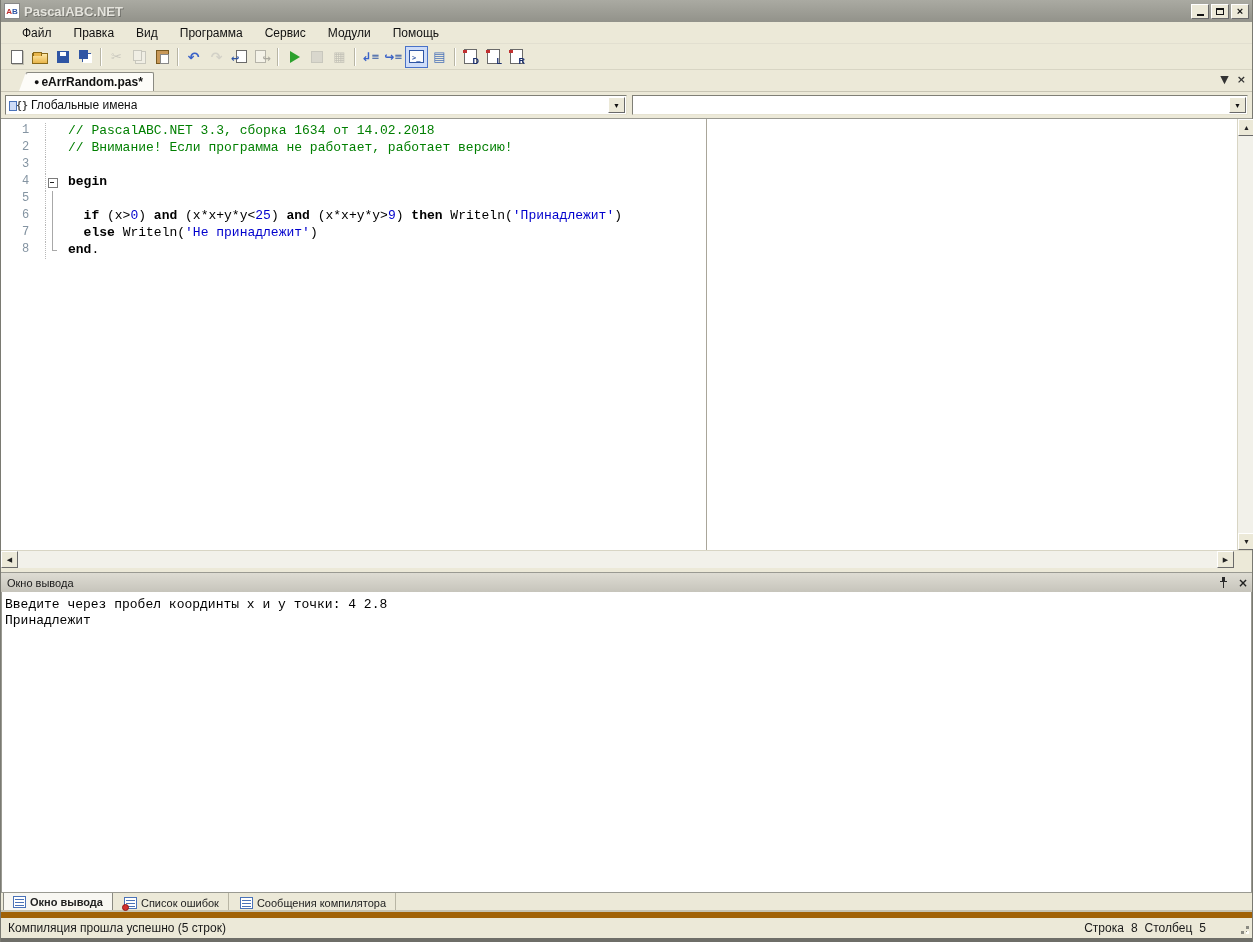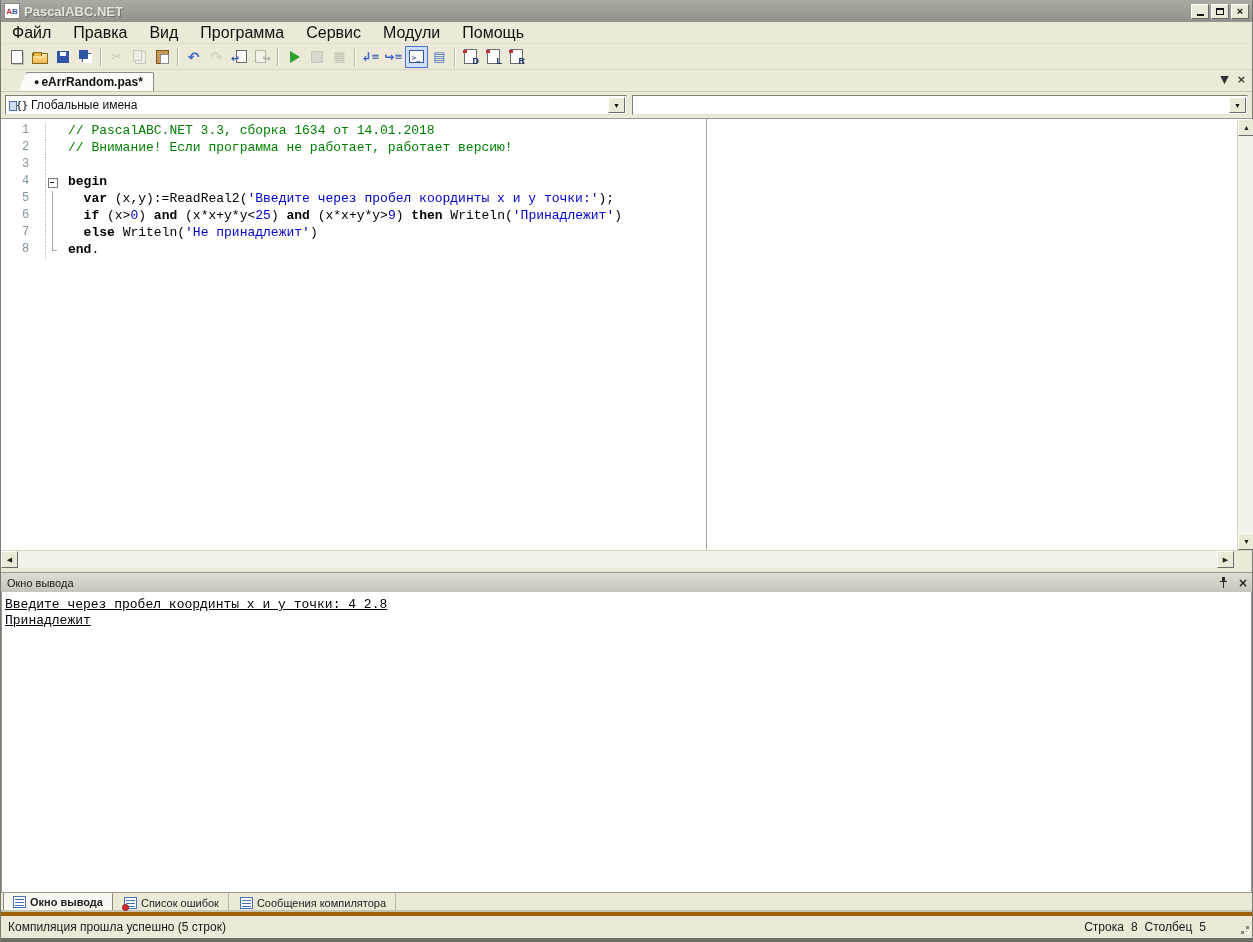--- a/index.html
+++ b/index.html
@@ -10,21 +10,21 @@
   .titlebar { height:22px; flex:none; background:linear-gradient(180deg,#aaaaa2,#92928a); display:flex; align-items:center; padding:0 3px; }
   .app-icon { width:16px; height:16px; background:#fff; border:1px solid #888; font:bold 8px "Liberation Sans",sans-serif; display:inline-flex; align-items:center; justify-content:center; margin-right:4px; }
   .app-icon b { color:#c03030; } .app-icon i { color:#2f55a4; font-style:normal; }
   .titletext { color:#e4e3dc; font-weight:bold; font-size:13px; text-shadow:1px 1px 0 rgba(0,0,0,.25); }
   .winbtns { margin-left:auto; display:flex; gap:2px; }
   .wbtn { width:18px; height:15px; background:#ece9d8; border:1px solid; border-color:#fff #6a6a6a #6a6a6a #fff; display:inline-flex; align-items:center; justify-content:center; font:bold 11px "Liberation Sans",sans-serif; color:#111; padding:0; }
   .g-min { width:7px; height:2px; background:#111; margin-top:7px; }
   .g-max { width:8px; height:7px; border:1px solid #111; border-top:2px solid #111; }
 
   
-  .menubar { height:22px; flex:none; display:flex; align-items:center; gap:0; border-bottom:1px solid #e2dfd0; font-size:16px; color:#111; }
+  .menubar { height:22px; flex:none; display:flex; align-items:center; padding-left:10px; gap:0; border-bottom:1px solid #e2dfd0; font-size:12px; color:#111; }
   .menu-item { padding:3px 11px; cursor:default; }
 
   
   .toolbar { height:26px; flex:none; display:flex; align-items:center; padding-left:4px; border-bottom:1px solid #d8d5c4; }
   .tbtn { width:23px; height:22px; background:transparent; border:1px solid transparent; display:inline-flex; align-items:center; justify-content:center; padding:0; position:relative; }
   .tbtn.disabled { opacity:.42; filter:grayscale(1); }
   .tbtn.pressed { background:#cfddf8; border:1px solid #4a72c8; }
   .tsep { width:2px; height:18px; border-left:1px solid #b8b5a4; border-right:1px solid #fff; margin:0 3px; }
   .ticon { width:17px; height:16px; display:inline-flex; align-items:center; justify-content:center; position:relative; font-family:"DejaVu Sans",sans-serif; }
   .i-new-file::before { content:""; width:10px; height:12px; background:#fff; border:1px solid #6a6a6a; box-shadow:1px 1px 0 rgba(0,0,0,.18); }
@@ -102,34 +102,34 @@
   .hscroll-row { height:18px; flex:none; display:flex; background:#f2f1ea; border-top:1px solid #d8d5c4; }
   .hscroll-track { flex:1; }
   .hcorner { width:18px; flex:none; background:#ece9d8; }
   .hscroll-row .sbtn { height:17px; }
 
   
   .hsplitter { height:4px; flex:none; background:#ece9d8; }
   .outheader { height:20px; flex:none; background:linear-gradient(#dedcd3,#c6c4bb); border-top:1px solid #9a9a92; display:flex; align-items:center; padding:0 4px 0 6px; font-size:11px; color:#1a1a1a; }
   .outheader .hbtns { margin-left:auto; display:flex; align-items:center; gap:9px; }
   .outheader button { border:none; background:transparent; padding:0; display:flex; align-items:center; font:bold 12px "DejaVu Sans",sans-serif; color:#222; }
-  .outbody { height:301px; flex:none; background:#fff; border:1px solid #9a9a92; border-top:none; padding:5px 3px; overflow:hidden;text-decoration:underline; }
+  .outbody { height:301px; flex:none; background:#fff; border:1px solid #9a9a92; border-top:none; padding:5px 3px; overflow:hidden; }
   .outline { font:13px "Liberation Mono","DejaVu Sans Mono",monospace; color:#000; white-space:pre; line-height:16px; }
 
   
   .bottomtabs { height:19px; flex:none; display:flex; align-items:stretch; padding-left:2px; gap:2px; background:#ece9d8; }
   .btab { display:flex; align-items:center; gap:4px; padding:0 9px; font-size:11px; color:#222; border-right:1px solid #b8b5a4; }
   .btab.active { background:#f8f7f2; border:1px solid #8a8a82; border-top:none; border-bottom-left-radius:2px; border-bottom-right-radius:2px; font-weight:bold; }
   .bticon { width:13px; height:12px; position:relative; flex:none; }
   .bt-list::before { content:""; position:absolute; inset:0; background:#fff; border:1px solid #4a72b8; }
   .bt-list::after { content:""; position:absolute; left:2px; right:2px; top:3px; height:7px; background:repeating-linear-gradient(#4a72b8 0 1px, transparent 1px 3px); }
   .err-dot { position:absolute; left:-2px; bottom:-2px; width:7px; height:7px; background:#d23030; border-radius:50%; border:1px solid #8a1a1a; z-index:2; }
 
   
-  .statusbar { height:26px; flex:none; background:#ece9d8; border-top:4px solid #a16207; box-shadow:0 -2px 0 #c6c3b2; display:flex; align-items:center; padding:0 18px 0 7px; font-size:12px; color:#1a1a1a; position:relative; }
+  .statusbar { height:26px; flex:none; background:#ece9d8; border-top:6px solid #a16207; box-shadow:0 -2px 0 #c6c3b2; display:flex; align-items:center; padding:0 18px 0 7px; font-size:12px; color:#1a1a1a; position:relative; }
   .status-pos { margin-left:auto; display:flex; gap:7px; margin-right:28px; }
   .grip { position:absolute; right:3px; bottom:4px; width:3px; height:3px; background:#8a8a82; box-shadow:-5px 0 #8a8a82, 0 -5px #8a8a82, -1px -1px 0 1px #fdfdf8 inset; }
   .grip::before { content:""; position:absolute; left:-5px; top:0; width:3px; height:3px; background:#8a8a82; }
   .grip::after { content:""; position:absolute; left:0; top:-5px; width:3px; height:3px; background:#8a8a82; }
   .bottomedge { height:4px; flex:none; background:#6e6e68; }
 </style>
 </head>
 <body>
 
 <div class="window">
@@ -257,41 +257,40 @@
       <button class="combo-btn">▼</button>
     </div>
   </div>
 
   <div class="editor-zone">
     <div class="editor-main">
       <div class="editor" id="editor">
           <div class="row">
             <span class="ln">1</span>
             <span class="fold"></span>
-            <span class="code"><span class="seg-c">// PascalABC.NET 3.3, сборка 1634 от 14.01.2018</span></span>
+            <span class="code"><span class="seg-c">// PascalABC.NET 3.3, сборка 1634 от 14.02.2018</span></span>
           </div>
           <div class="row">
             <span class="ln">2</span>
             <span class="fold"></span>
             <span class="code"><span class="seg-c">// Внимание! Если программа не работает, работает версию!</span></span>
           </div>
           <div class="row">
             <span class="ln">3</span>
             <span class="fold"></span>
             <span class="code"></span>
           </div>
           <div class="row">
             <span class="ln">4</span>
             <span class="fold fold-start"></span>
             <span class="code"><span class="seg-k">begin</span></span>
           </div>
           <div class="row">
             <span class="ln">5</span>
             <span class="fold fold-mid"></span>
-            <span class="code"><span class="seg-p">  </span><span class="seg-k">var</span><span class="seg-p"> (x,y):=ReadReal2(</span><span class="seg-s">'Введите через пробел координты x и y точки:'</span><span class="seg-p">);</span></span>
           </div>
           <div class="row">
             <span class="ln">6</span>
             <span class="fold fold-mid"></span>
             <span class="code"><span class="seg-p">  </span><span class="seg-k">if</span><span class="seg-p"> (x&gt;</span><span class="seg-n">0</span><span class="seg-p">) </span><span class="seg-k">and</span><span class="seg-p"> (x*x+y*y&lt;</span><span class="seg-n">25</span><span class="seg-p">) </span><span class="seg-k">and</span><span class="seg-p"> (x*x+y*y&gt;</span><span class="seg-n">9</span><span class="seg-p">) </span><span class="seg-k">then</span><span class="seg-p"> Writeln(</span><span class="seg-s">'Принадлежит'</span><span class="seg-p">)</span></span>
           </div>
           <div class="row">
             <span class="ln">7</span>
             <span class="fold fold-mid"></span>
             <span class="code"><span class="seg-p">  </span><span class="seg-k">else</span><span class="seg-p"> Writeln(</span><span class="seg-s">'Не принадлежит'</span><span class="seg-p">)</span></span>

